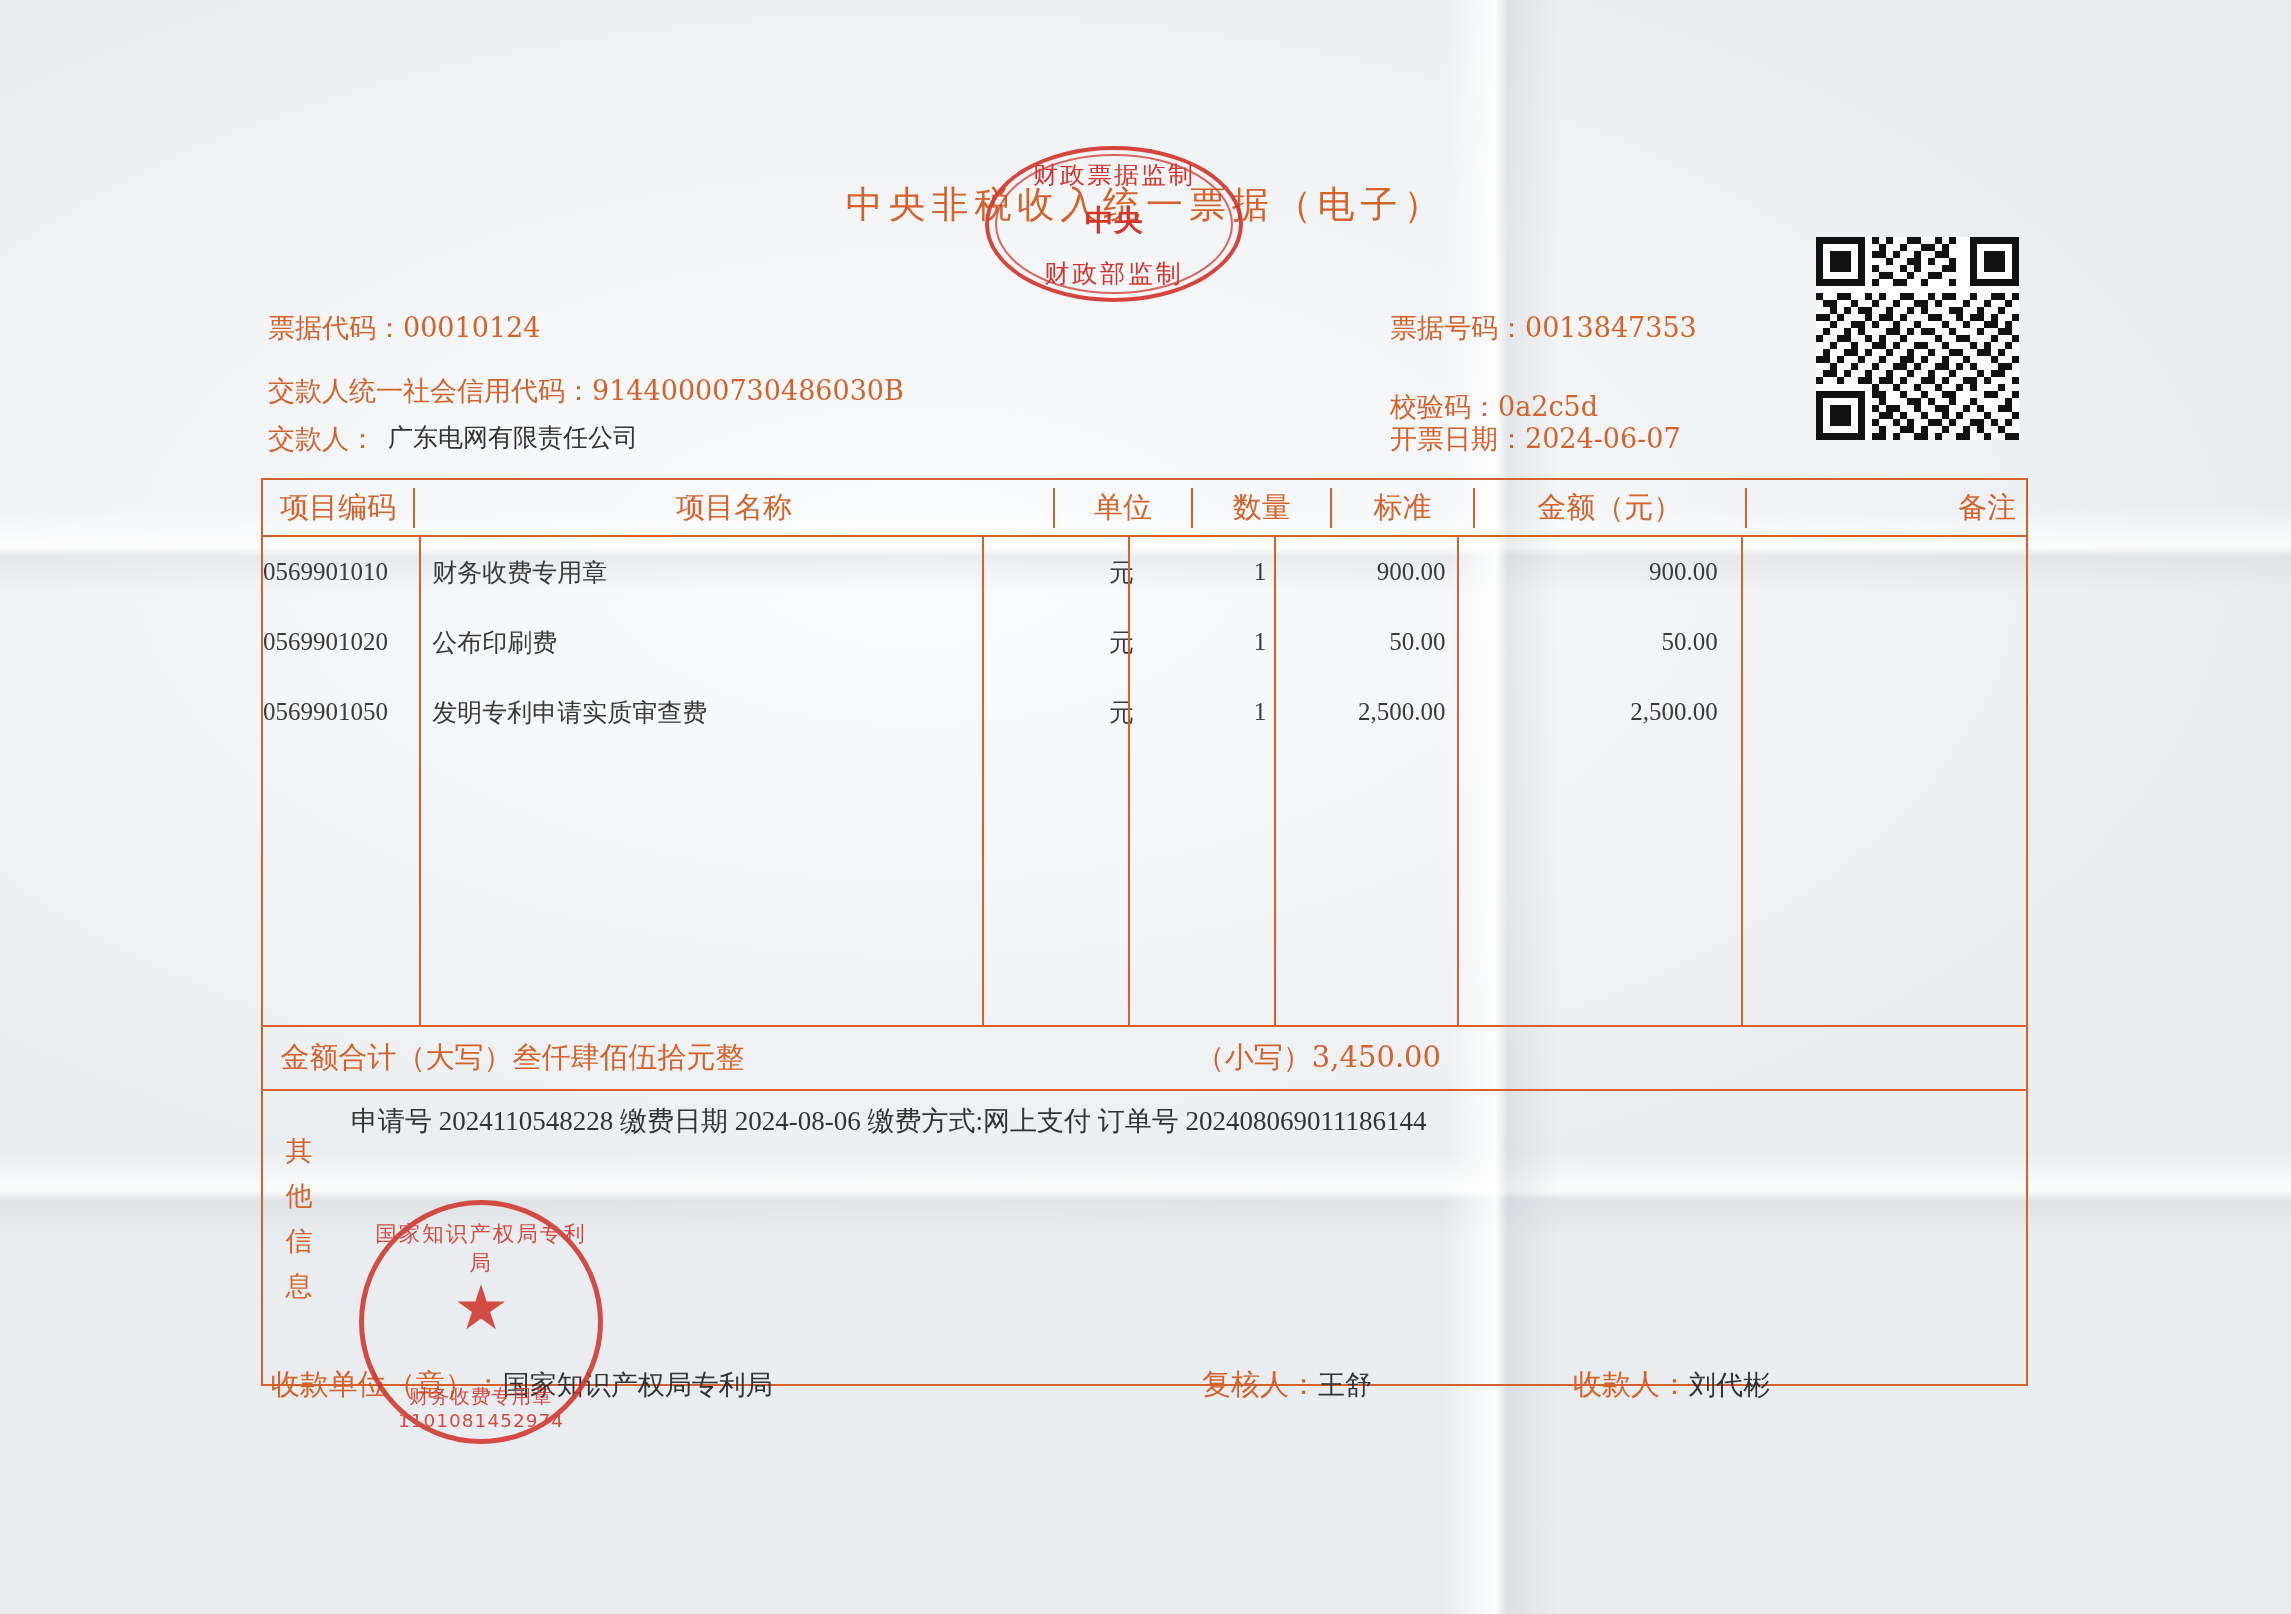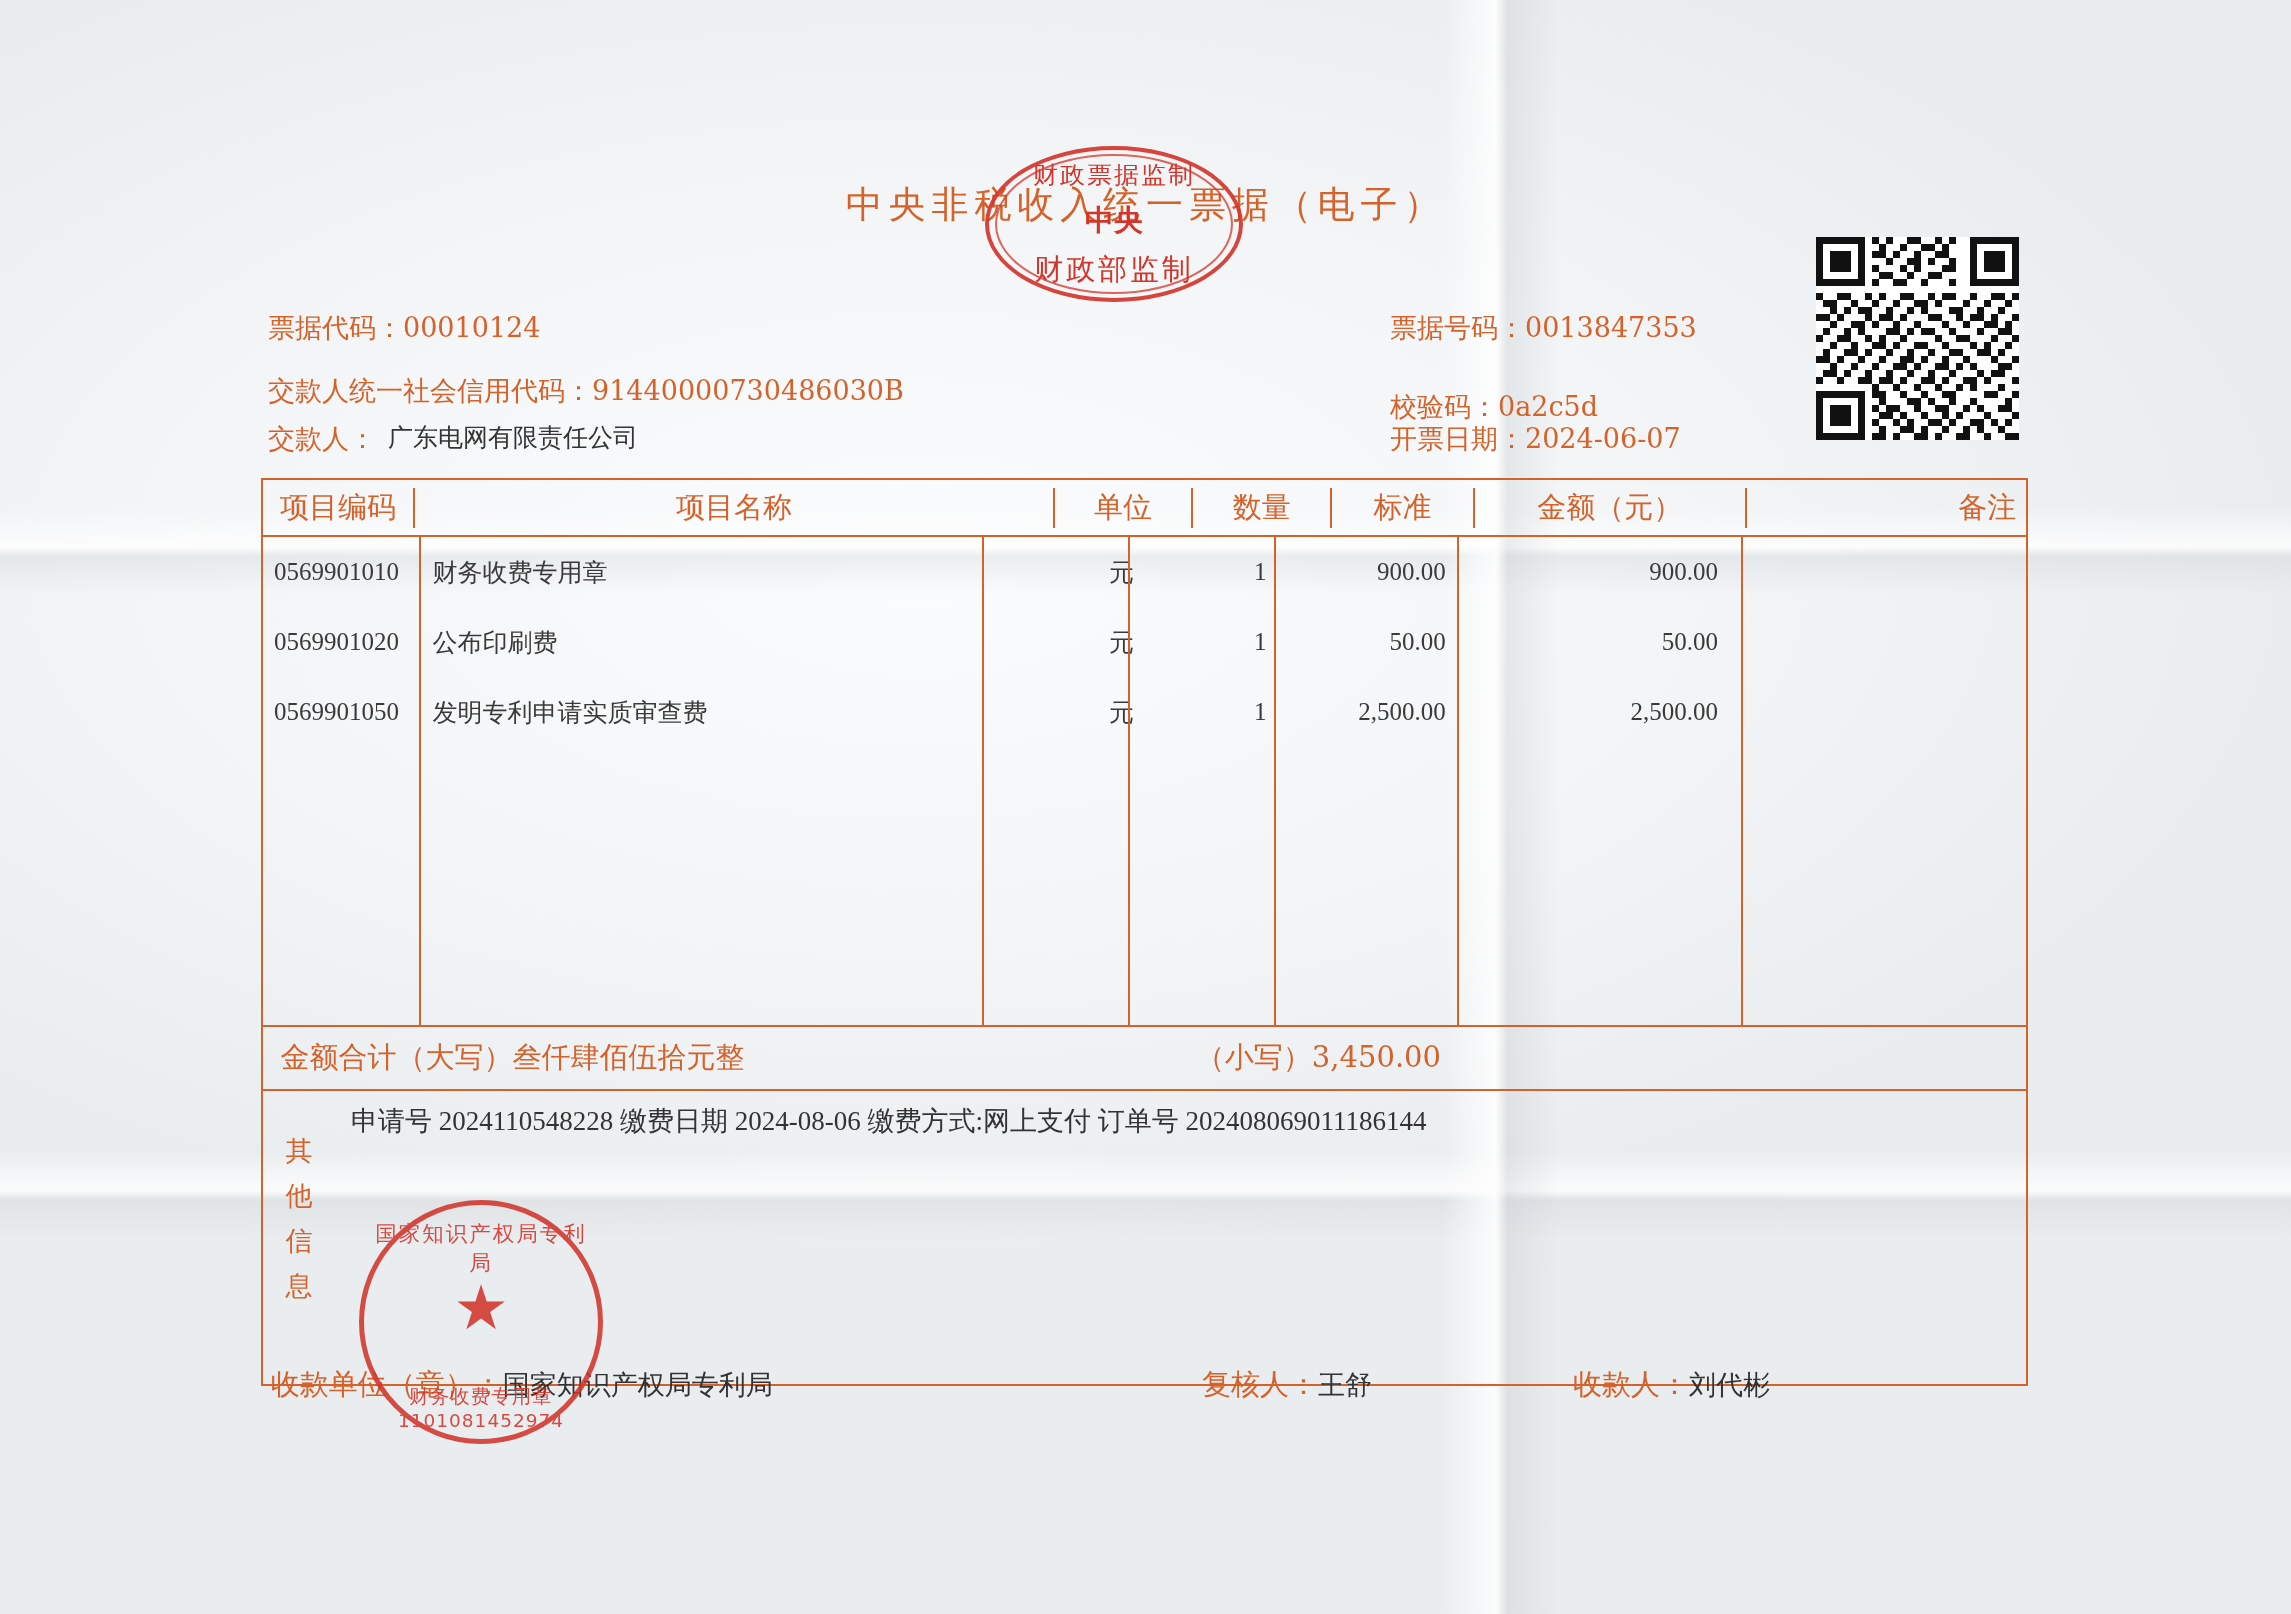--- a/index.html
+++ b/index.html
@@ -137,21 +137,21 @@
   }
   .item-row {
     height: 70px;
     display: flex;
     align-items: center;
     font-size: 25px;
     color: #3a3a3a;
     font-family: "Liberation Serif", serif;
   }
   .item-row .c-name { text-align: left; padding-left: 19.5px; }
-  .item-row .c-code { text-align: left; padding-left: 11px; }
+  .item-row .c-code { text-align: left; padding-left: 0; }
 
   
   .vgrid {
     position: absolute;
     top: 0; bottom: 0;
     width: 2px;
     background: #d4622a;
   }
 
   .total-row {
@@ -254,21 +254,21 @@
     text-align: center;
     font-size: 29px;
     color: #d2352c;
     font-family: "DejaVu Serif", serif;
     font-weight: 700;
   }
   .seal-bot {
     position: absolute;
     left: 0; right: 0; bottom: 11.7px;
     text-align: center;
-    font-size: 29px;
+    font-size: 25px;
     color: #d2352c;
     font-family: "DejaVu Serif", serif;
     letter-spacing: 2.9px;
   }
 
   .seal-round {
     position: absolute;
     left: 359px;
     top: 1200px;
     width: 234px;

